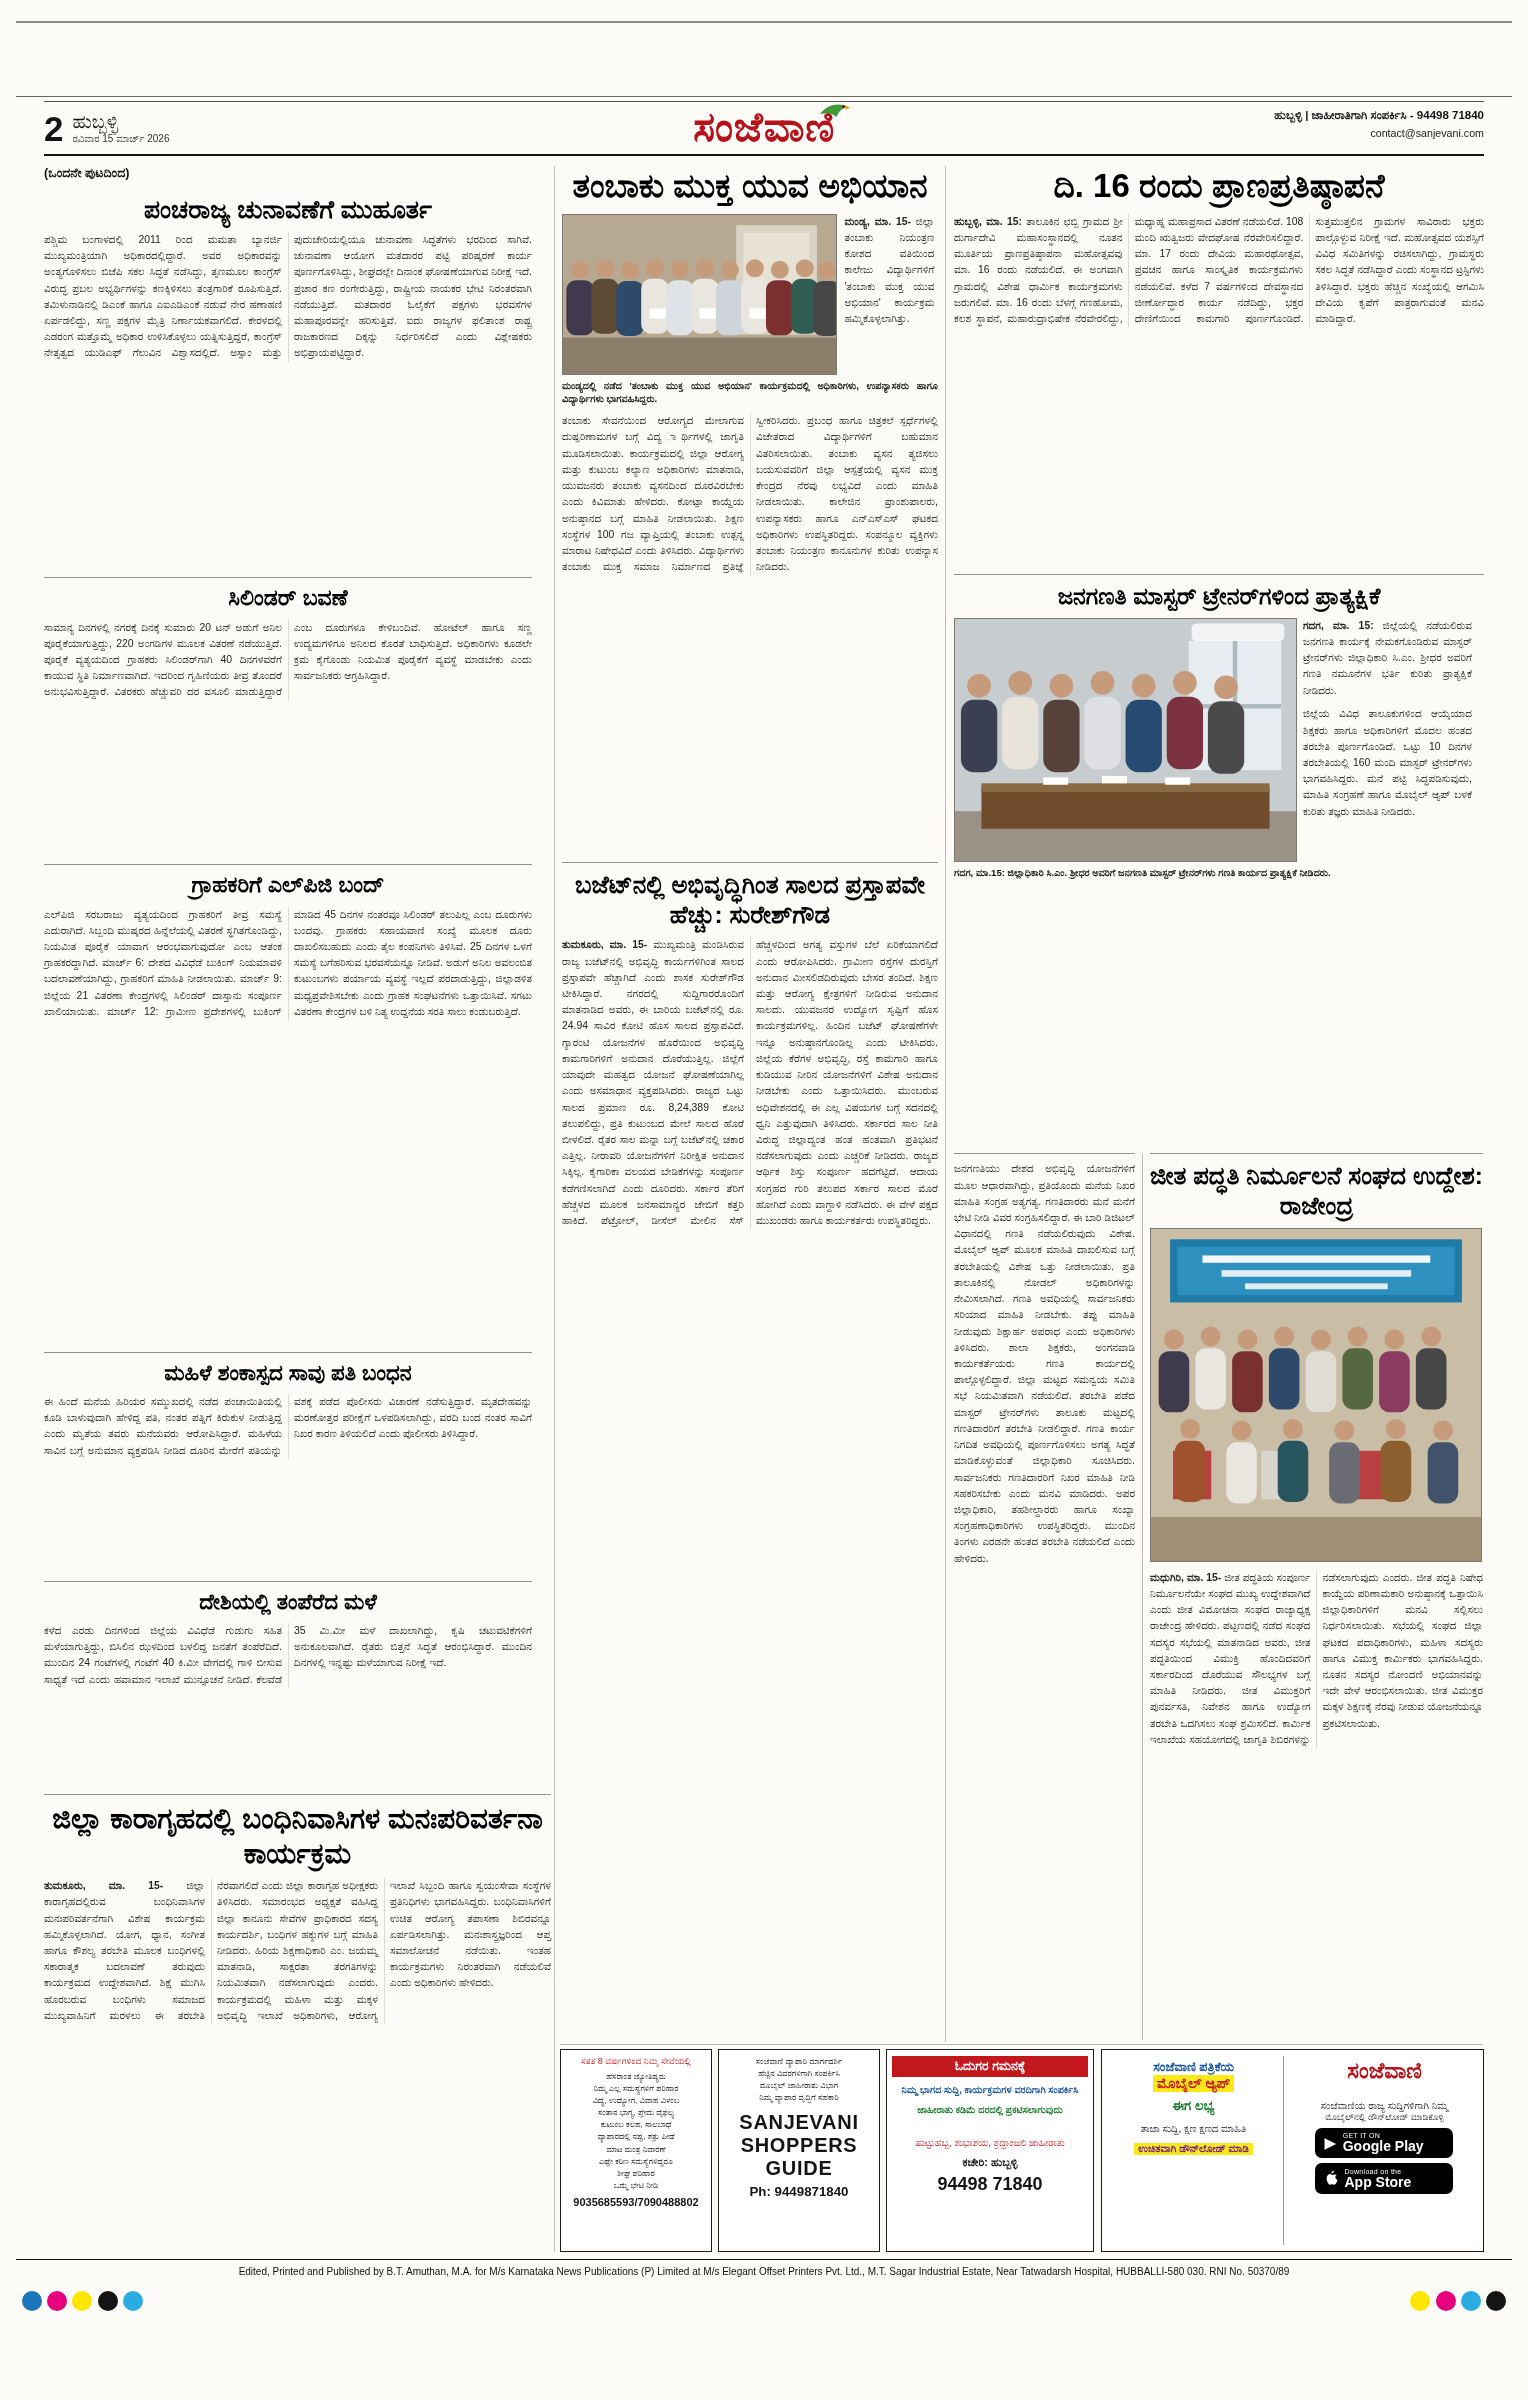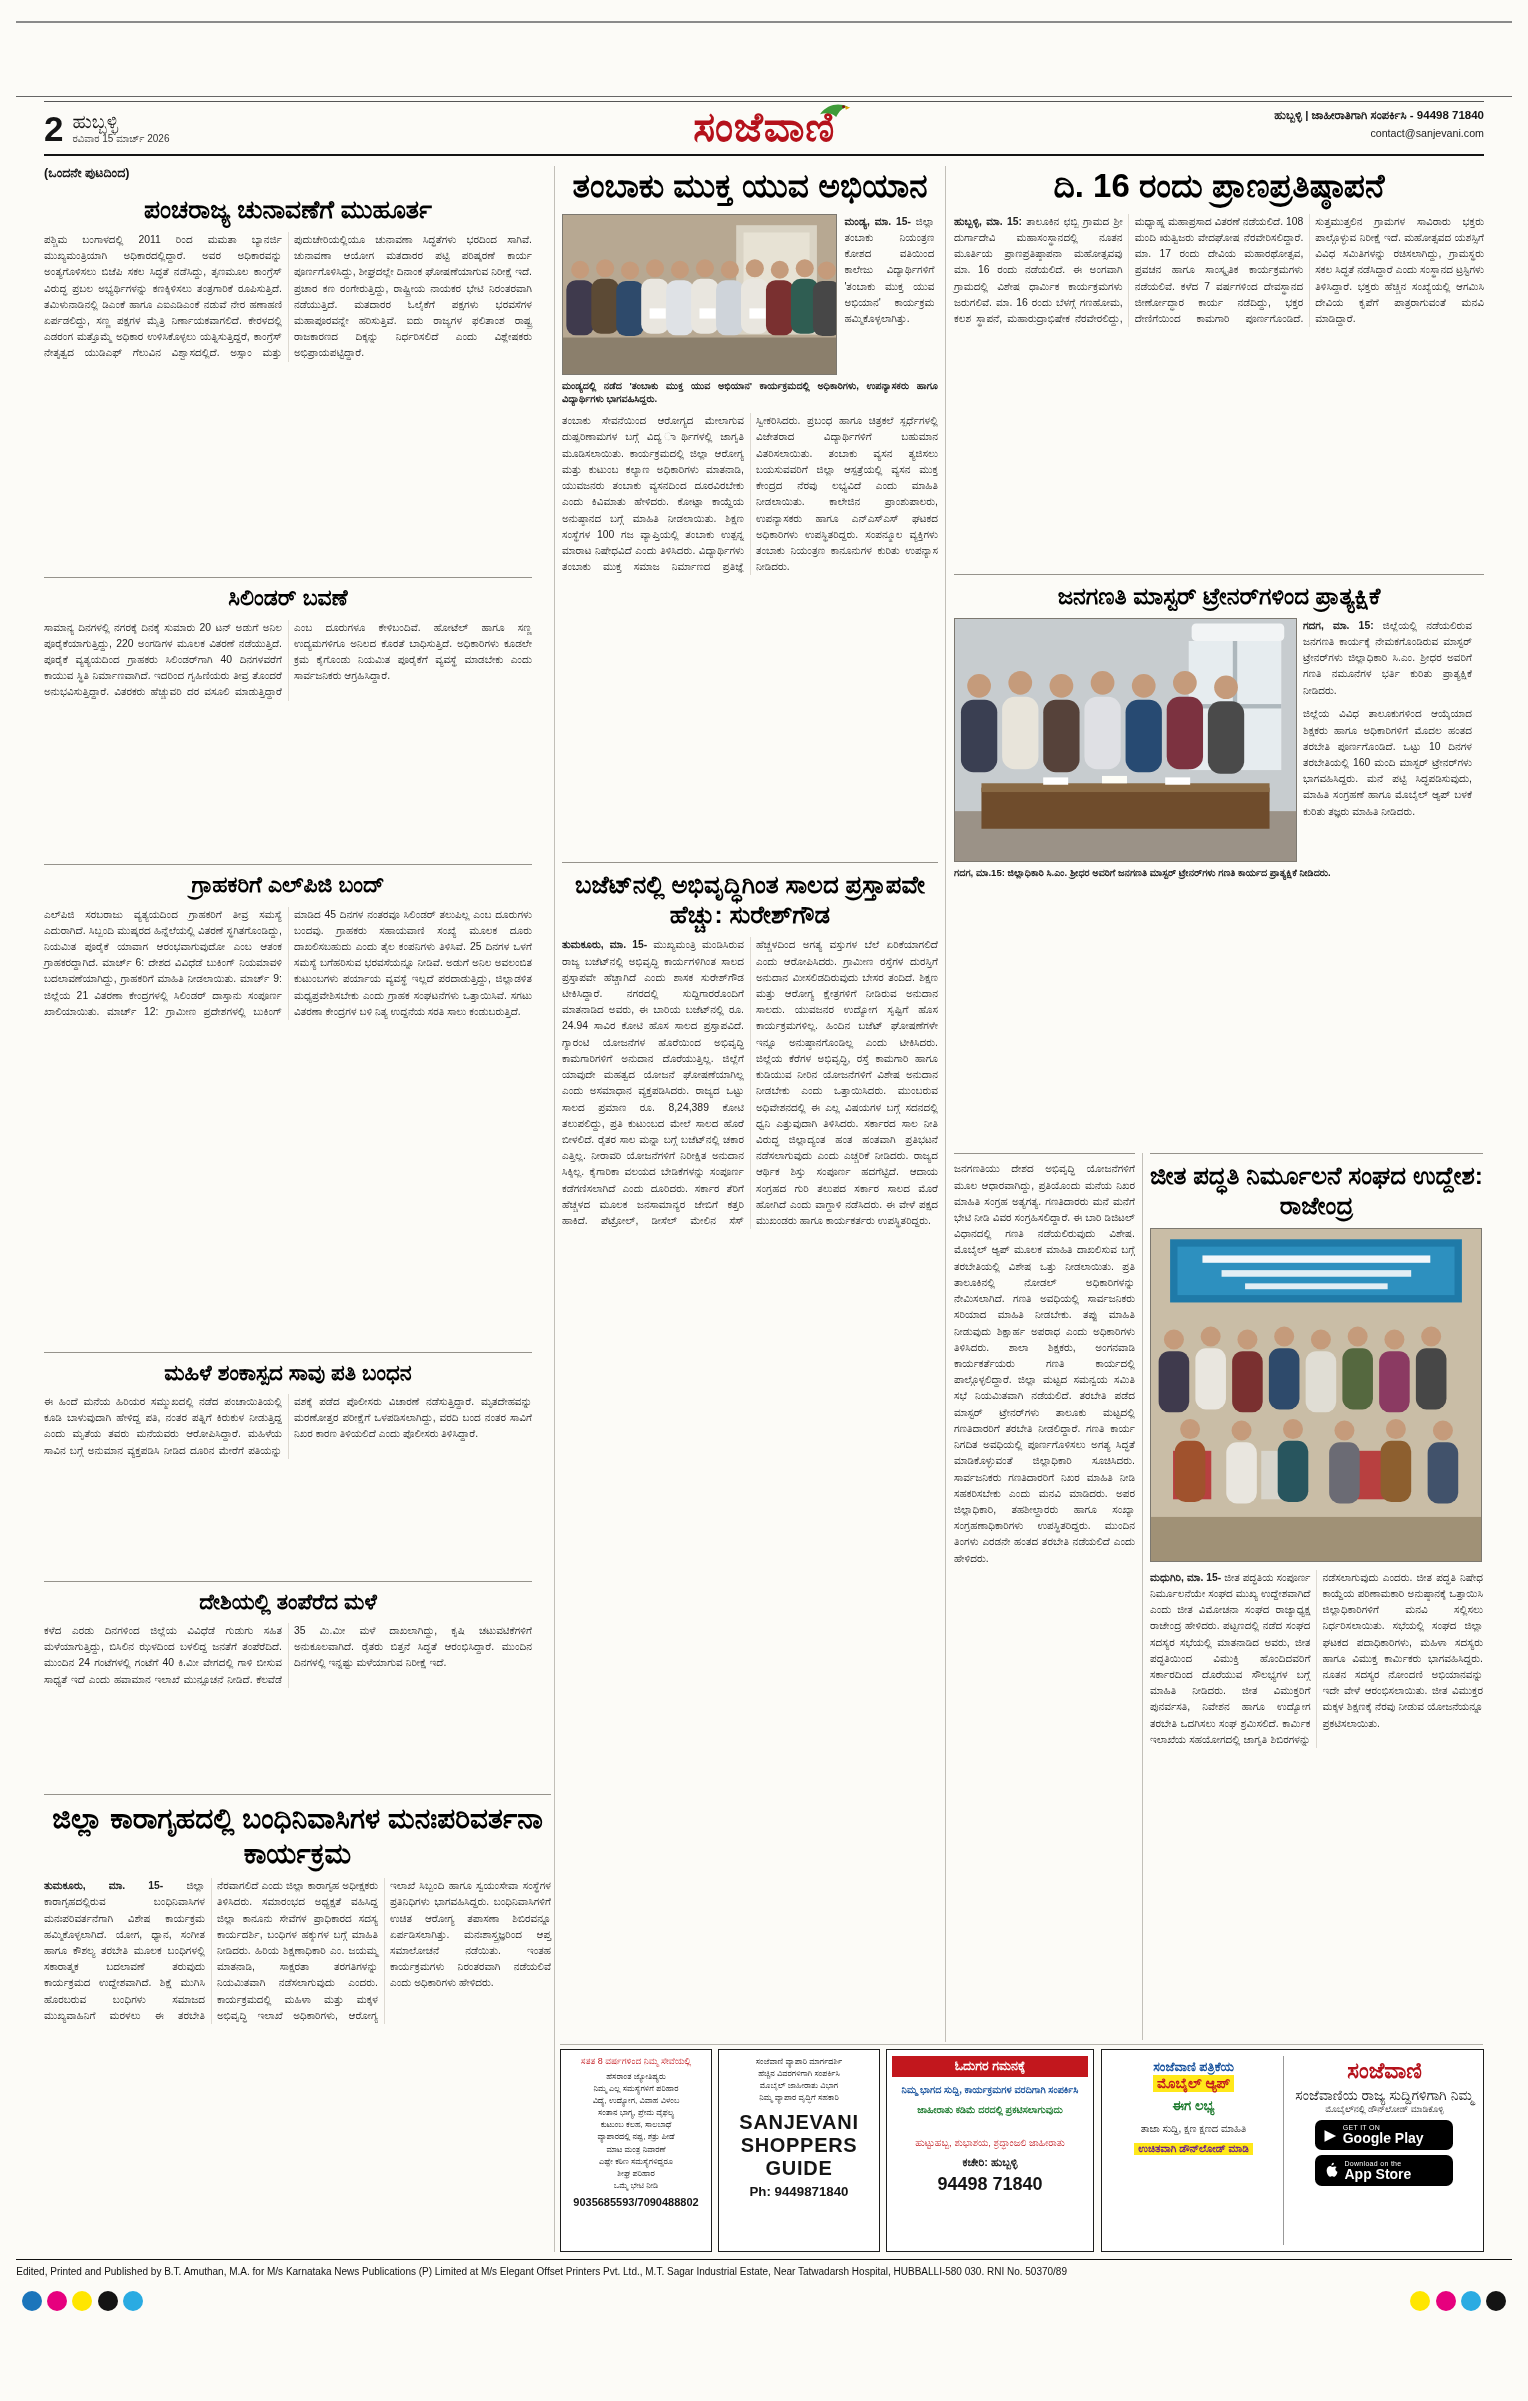--- a/index.html
+++ b/index.html
@@ -42,21 +42,21 @@
   .shop-big{font-size:20px;font-weight:bold;letter-spacing:0.7px;line-height:1.15;margin-top:6px}
   .badge{display:flex;align-items:center;gap:6.7px;background:#000;color:#fff;border-radius:6.7px;
          padding:4.4px 9px;width:138px;margin:5.2px auto 0;text-align:left}
   .badge small{display:block;font-size:7px;letter-spacing:0.3px}
   .badge .big{display:block;font-size:14px;font-weight:bold;line-height:1.05}
   .c-red{color:#c2171d}.c-blue{color:#15509c}.c-green{color:#1c7a2d}.c-purple{color:#6a1f8f}
   .hi-yellow{background:#ffe81a;display:inline-block;padding:0 4.4px}
   .adbar{background:#c2171d;color:#fff;font-weight:bold;font-size:12.6px;padding:3px 1.5px;margin-bottom:4.4px}
   
   .imprint{position:absolute;left:16.3px;right:16.3px;top:2259px;border-top:1.5px solid #111;
-           padding:6px 0 4.4px;text-align:left;font-size:10px;color:#111}
+           padding:6px 0 4.4px;text-align:center;font-size:10px;color:#111}
   .dots{position:absolute;top:2291px;display:flex;gap:5.2px}
   .dot{width:20px;height:20px;border-radius:50%}
 </style>
 </head>
 <body>
 
 <div class="page">
 
   <svg width="0" height="0" style="position:absolute" aria-hidden="true">
     <defs>
@@ -293,21 +293,21 @@
   <div class="ad" style="left:1101px;top:2049px;width:383px;height:203px;display:flex;gap:7.4px;text-align:center">
     <div style="flex:1;border-right:0.7px solid #999;padding:4.4px 4.4px 0 1.5px">
       <div class="c-blue" style="font-size:12.6px;font-weight:bold">ಸಂಜೆವಾಣಿ ಪತ್ರಿಕೆಯ</div>
       <div class="c-red hi-yellow" style="font-size:14px;font-weight:bold;">ಮೊಬೈಲ್ ಆ್ಯಪ್</div>
       <div class="c-green" style="font-size:13.3px;font-weight:bold;margin-top:6px">ಈಗ ಲಭ್ಯ</div>
       <div style="font-size:10px;margin-top:9px">ತಾಜಾ ಸುದ್ದಿ, ಕ್ಷಣ ಕ್ಷಣದ ಮಾಹಿತಿ</div>
       <div class="c-purple hi-yellow" style="font-size:10.4px;font-weight:bold;margin-top:7.4px">ಉಚಿತವಾಗಿ ಡೌನ್‌ಲೋಡ್ ಮಾಡಿ</div>
     </div>
     <div style="flex:1.1;padding-top:1.5px">
       <div style="color:#b5121b;font-size:22px;font-weight:bold">ಸಂಜೆವಾಣಿ</div>
-      <div style="font-size:14px;margin-top:3px">ಸಂಜೆವಾಣಿಯ ರಾಜ್ಯ ಸುದ್ದಿಗಳಿಗಾಗಿ ನಿಮ್ಮ</div>
+      <div style="font-size:10px;margin-top:16px">ಸಂಜೆವಾಣಿಯ ರಾಜ್ಯ ಸುದ್ದಿಗಳಿಗಾಗಿ ನಿಮ್ಮ</div>
       <div style="font-size:9px">ಮೊಬೈಲ್‌ನಲ್ಲಿ ಡೌನ್‌ಲೋಡ್ ಮಾಡಿಕೊಳ್ಳಿ</div>
       <div class="badge">
         <span style="font-size:15px">▶</span>
         <span>
             <small>GET IT ON</small>
             <span class="big">Google Play</span>
           </span>
       </div>
       <div class="badge">
         <svg width="13.3" height="16.3" viewBox="0 0 18 22">

